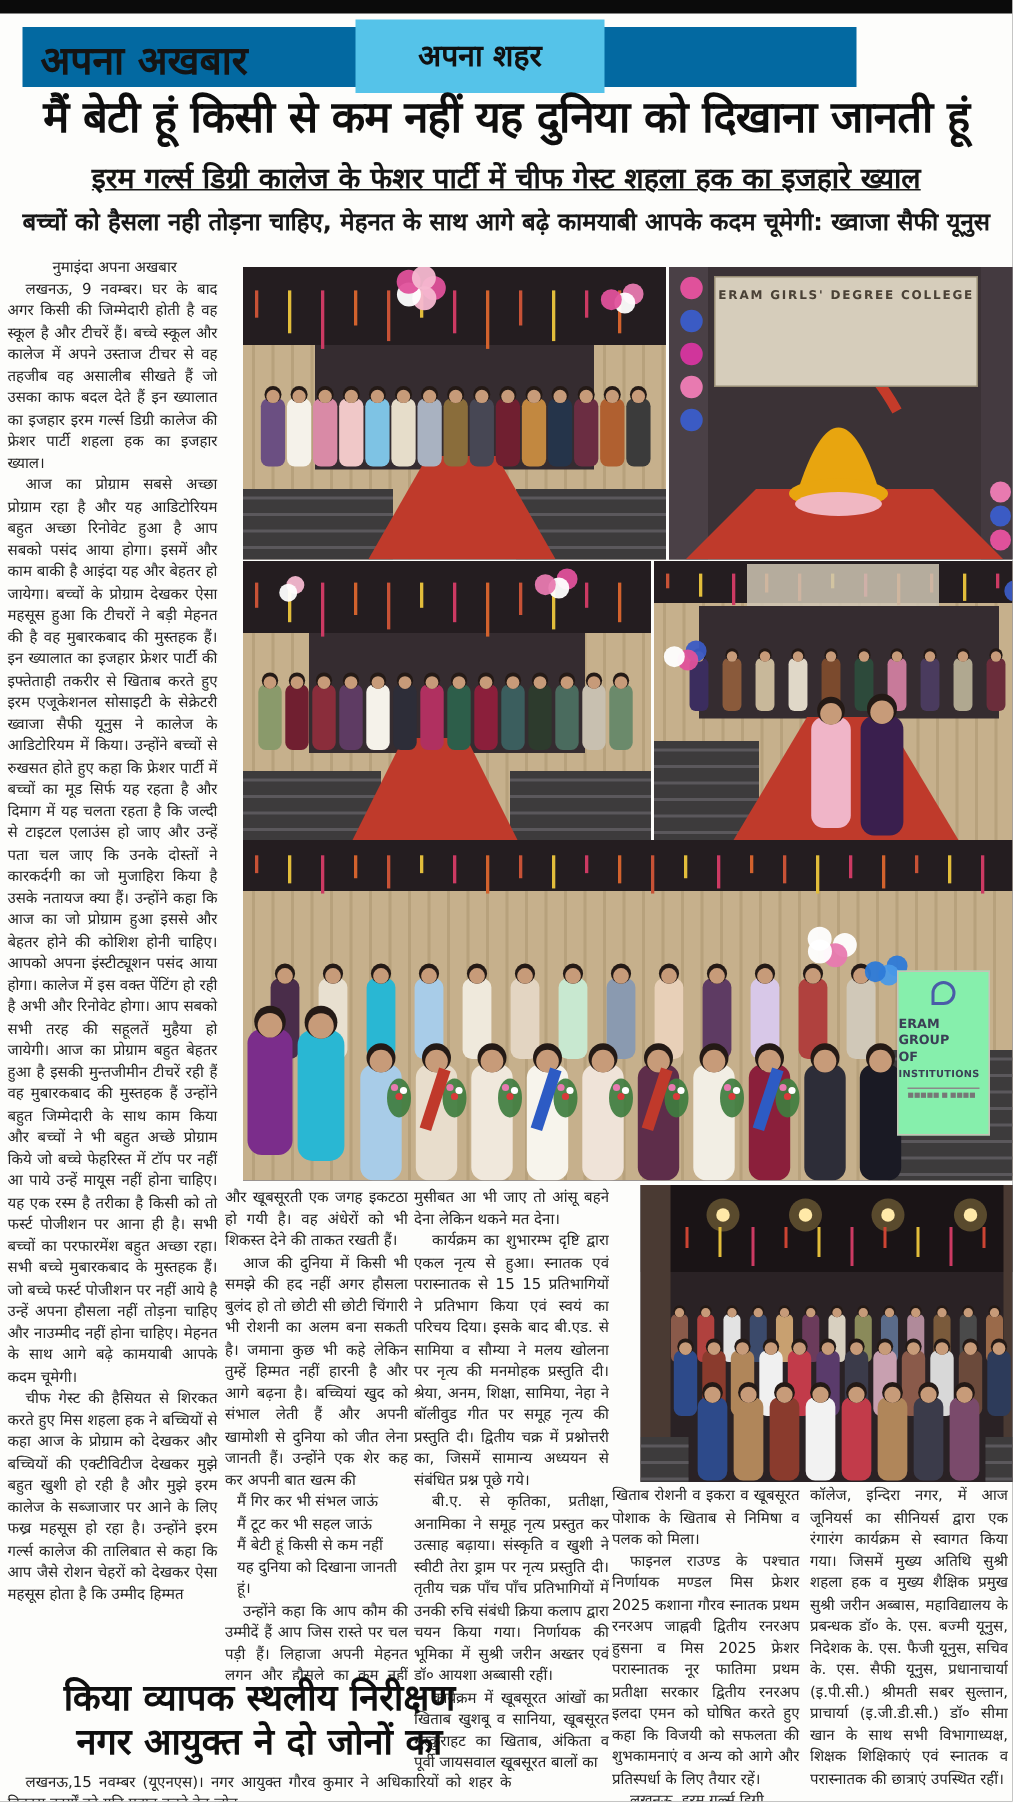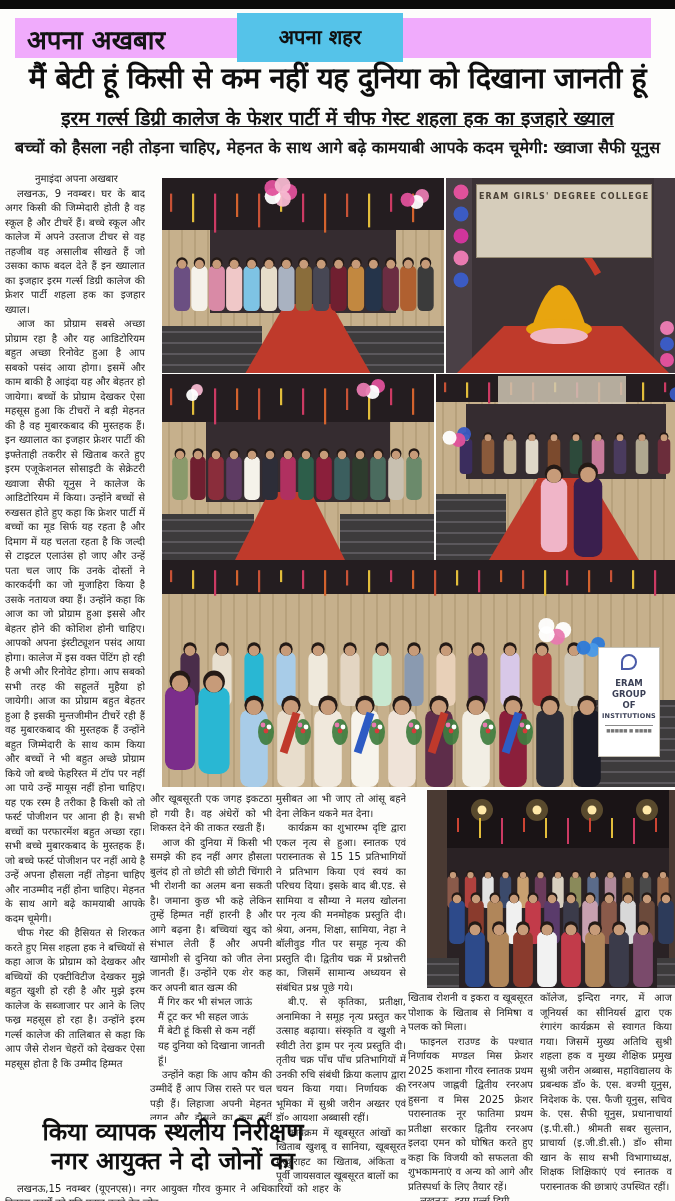--- a/index.html
+++ b/index.html
@@ -1,20 +1,20 @@
 <!DOCTYPE html>
 <html><head>
 <meta charset="utf-8">
 <style>
   *{margin:0;padding:0;box-sizing:border-box;}
   html,body{background:#9a9a9a;}
   .page{position:relative;width:675px;height:1201px;margin:0 auto;background:#fdfdfb;
         font-family:"DejaVu Sans",sans-serif;color:#1c1c1c;overflow:hidden;}
   .topbar{position:absolute;left:0;top:0;width:675px;height:9px;background:#0b0b0b;}
-  .masthead{position:absolute;left:15px;top:18px;width:636px;height:40px;background:#f0abfc;padding-left:11px;}
+  .masthead{position:absolute;left:15px;top:18px;width:556px;height:40px;background:#0369a1;padding-left:11px;}
   .mast-left{position:absolute;left:12px;top:3px;font-size:26px;font-weight:bold;color:#141414;white-space:nowrap;}
   .mast-city{position:absolute;left:222px;top:-5px;width:166px;height:49px;background:#55c3e9;
              font-size:20px;font-weight:bold;color:#101010;text-align:center;line-height:49px;white-space:nowrap;}
   .headline{position:absolute;left:4px;top:62px;width:667px;text-align:center;
             font-size:29px;font-weight:800;line-height:1.15;letter-spacing:-0.5px;color:#0e0e0e;white-space:nowrap;}
   .sub1{position:absolute;left:4px;top:105px;width:667px;text-align:center;font-size:19px;font-weight:700;color:#151515;white-space:nowrap;text-decoration:underline;}
   .sub2{position:absolute;left:4px;top:136px;width:667px;text-align:center;font-size:16px;font-weight:700;color:#181818;white-space:nowrap;}
   .col{position:absolute;font-size:10px;line-height:14.5px;text-align:justify;overflow:hidden;color:#232323;}
   .col p{text-indent:12px;}
   .col p.cont{text-indent:0;}
@@ -31,22 +31,22 @@
   #f1{left:148px;top:178px;width:282px;height:195px;}
   #f2{left:432px;top:178px;width:234px;height:195px;}
   #f3{left:148px;top:374px;width:272px;height:186px;}
   #f4{left:422px;top:374px;width:253px;height:186px;}
   #f5{left:148px;top:560px;width:520px;height:227px;}
   #f6{left:413px;top:790px;width:262px;height:198px;}
   .banner{position:absolute;left:13%;top:3%;width:75%;height:38%;background:#d6cdbb;
           border:1px solid #978c74;text-align:center;color:#4a4136;padding-top:7px;}
   .banner-title{font-size:8px;font-weight:700;letter-spacing:1.2px;}
   .banner-script{font-size:17px;font-style:italic;font-family:"DejaVu Serif",serif;margin-top:6px;color:#57503f;}
-  .pillar{position:absolute;right:22px;bottom:30px;width:62px;height:110px;background:#ffffff;
-          border:1px solid #c6c2b6;text-align:center;color:#3a3f55;padding-top:30px;}
+  .pillar{position:absolute;right:22px;bottom:30px;width:62px;height:110px;background:#86efac;
+          border:1px solid #c6c2b6;text-align:left;color:#3a3f55;padding-top:30px;}
   .pillar .logo{position:absolute;top:6px;left:50%;transform:translateX(-50%);width:16px;height:16px;
                 border:2.5px solid #4a5ba8;border-radius:50% 50% 50% 0;}
   .pillar .pl{font-size:8.5px;font-weight:700;line-height:11px;}
   .pillar .pl.inst{font-size:6.5px;letter-spacing:0.2px;}
   .pillar .rule{margin:3px 6px 0 6px;border-top:1px solid #8a8a8a;padding-top:2px;font-size:4.5px;color:#777;}
   .bottom-art{position:absolute;left:5px;top:1118px;width:336px;overflow:hidden;height:83px;}
   .bottom-headline{font-size:24px;font-weight:800;text-align:center;line-height:1.22;color:#0f0f0f;white-space:nowrap;}
   .bottom-body{margin-top:5px;font-size:10px;line-height:14.5px;text-align:justify;color:#232323;}
   .bottom-body p{text-indent:12px;}
 </style>

